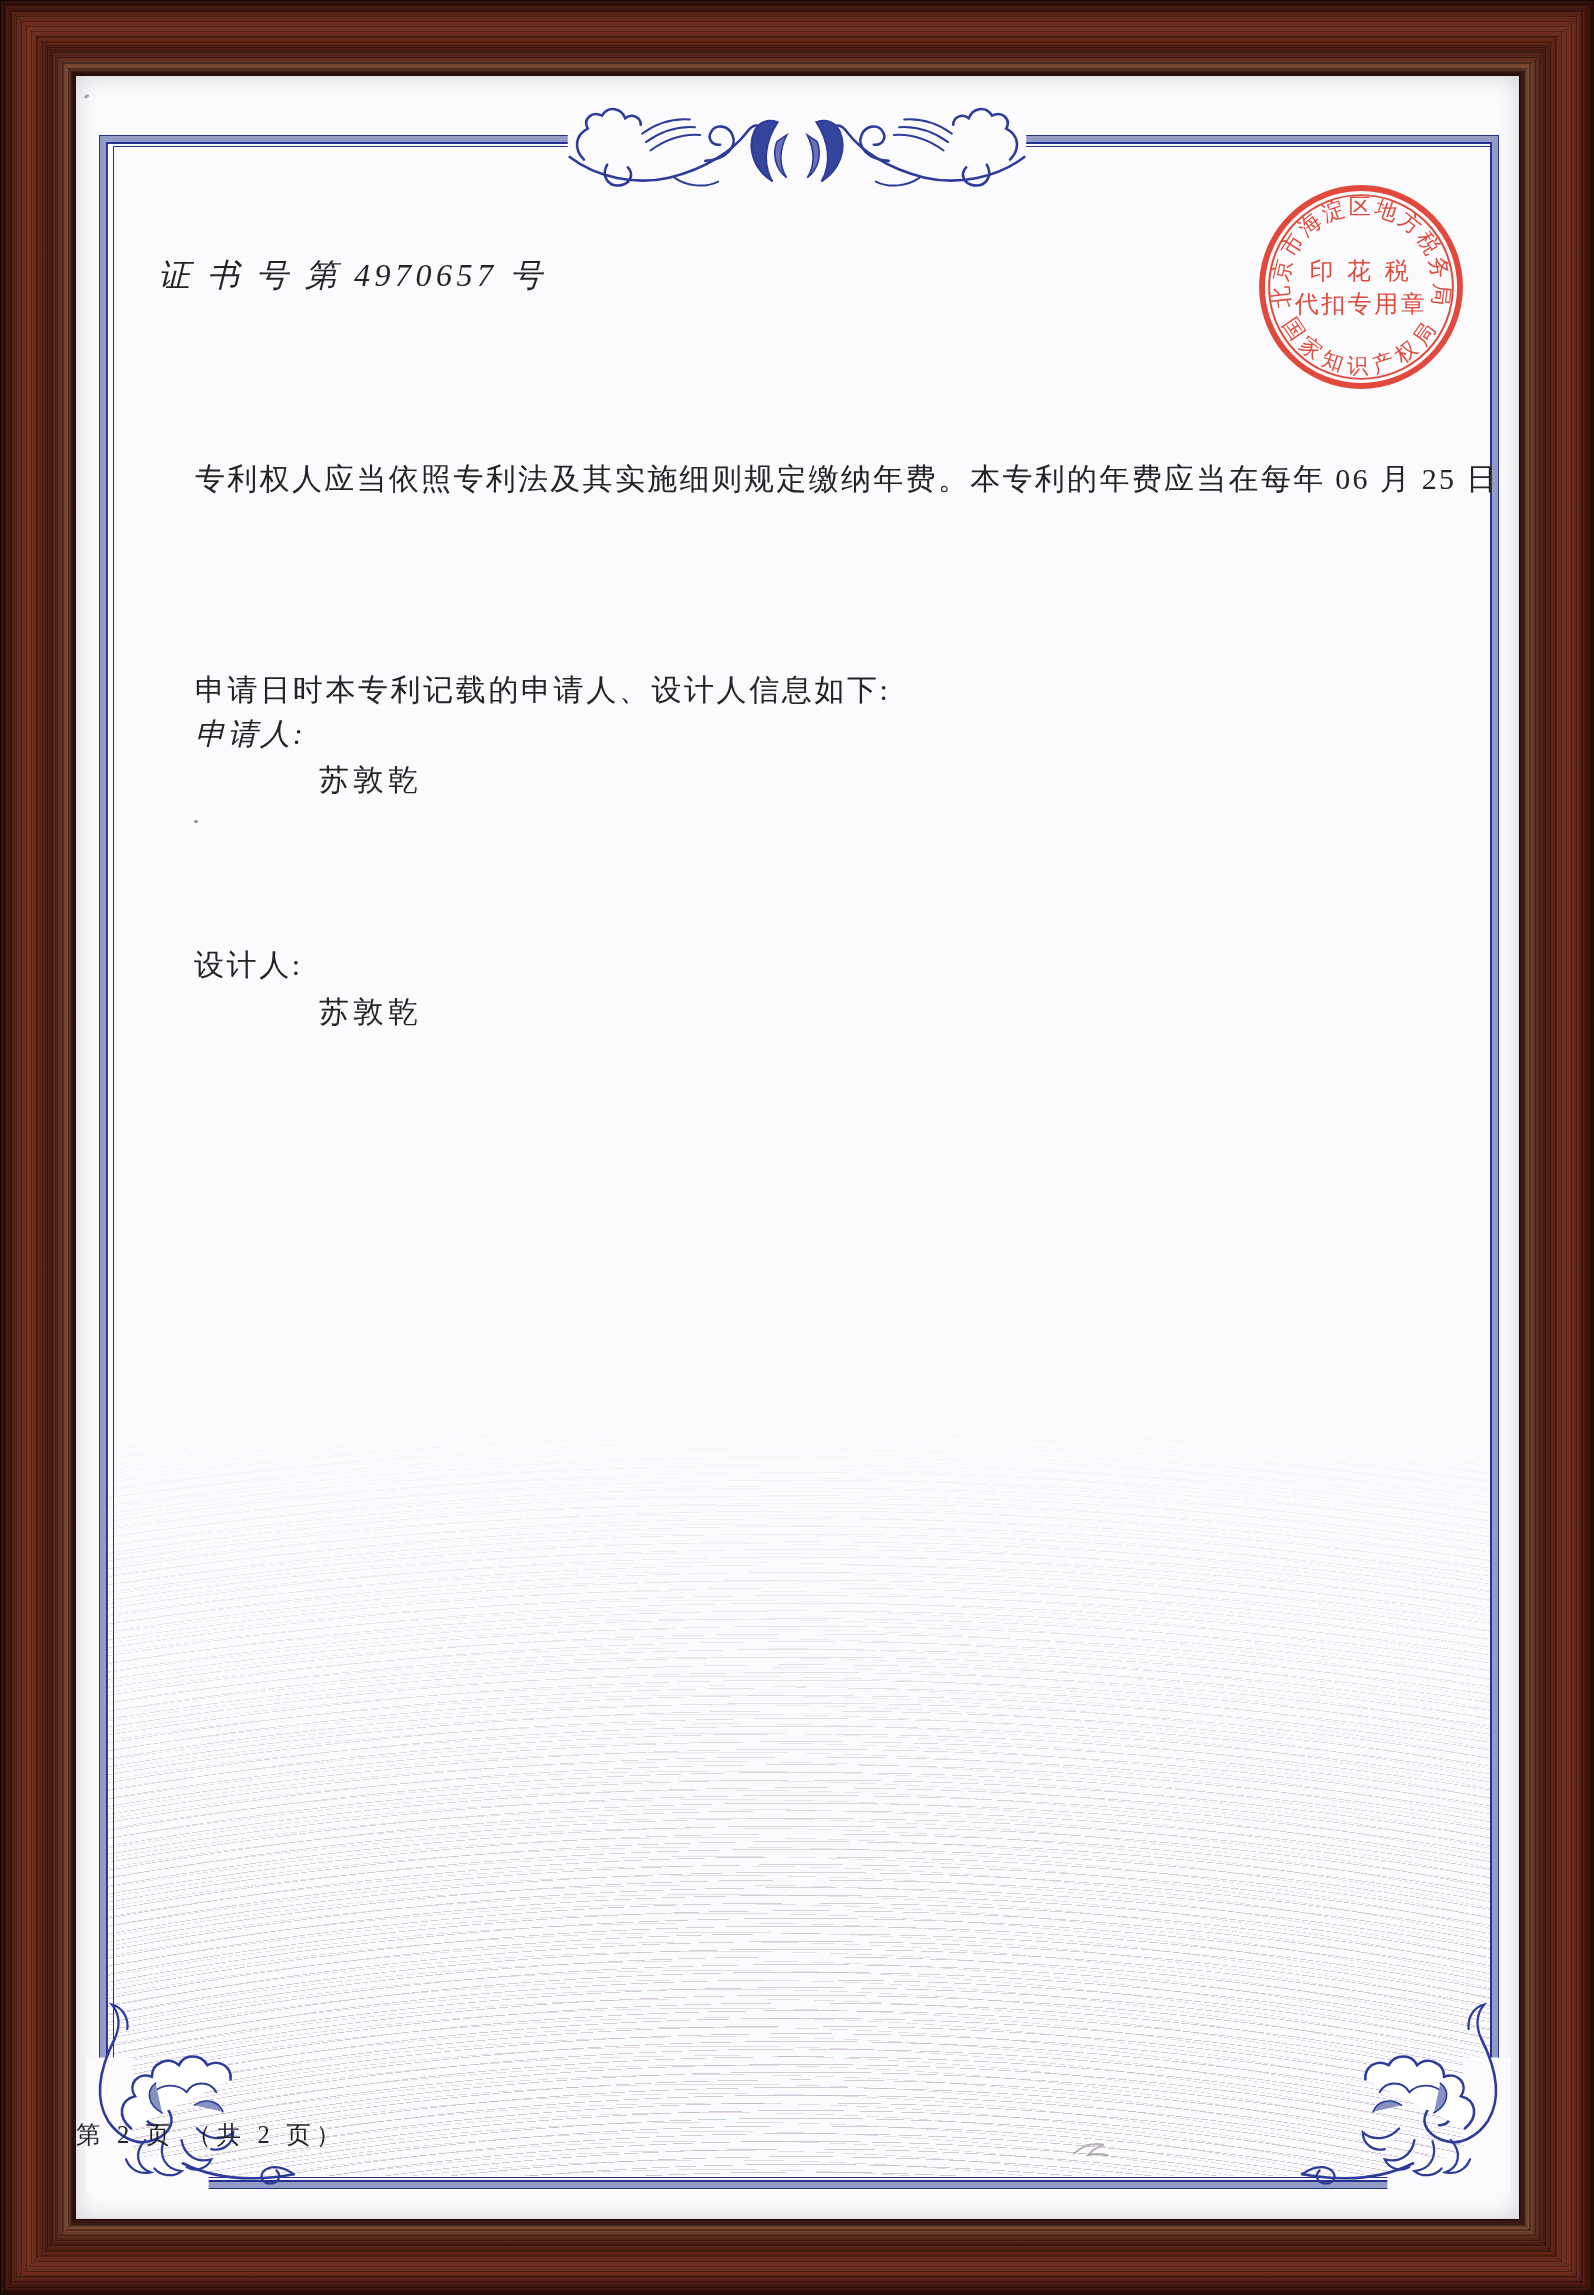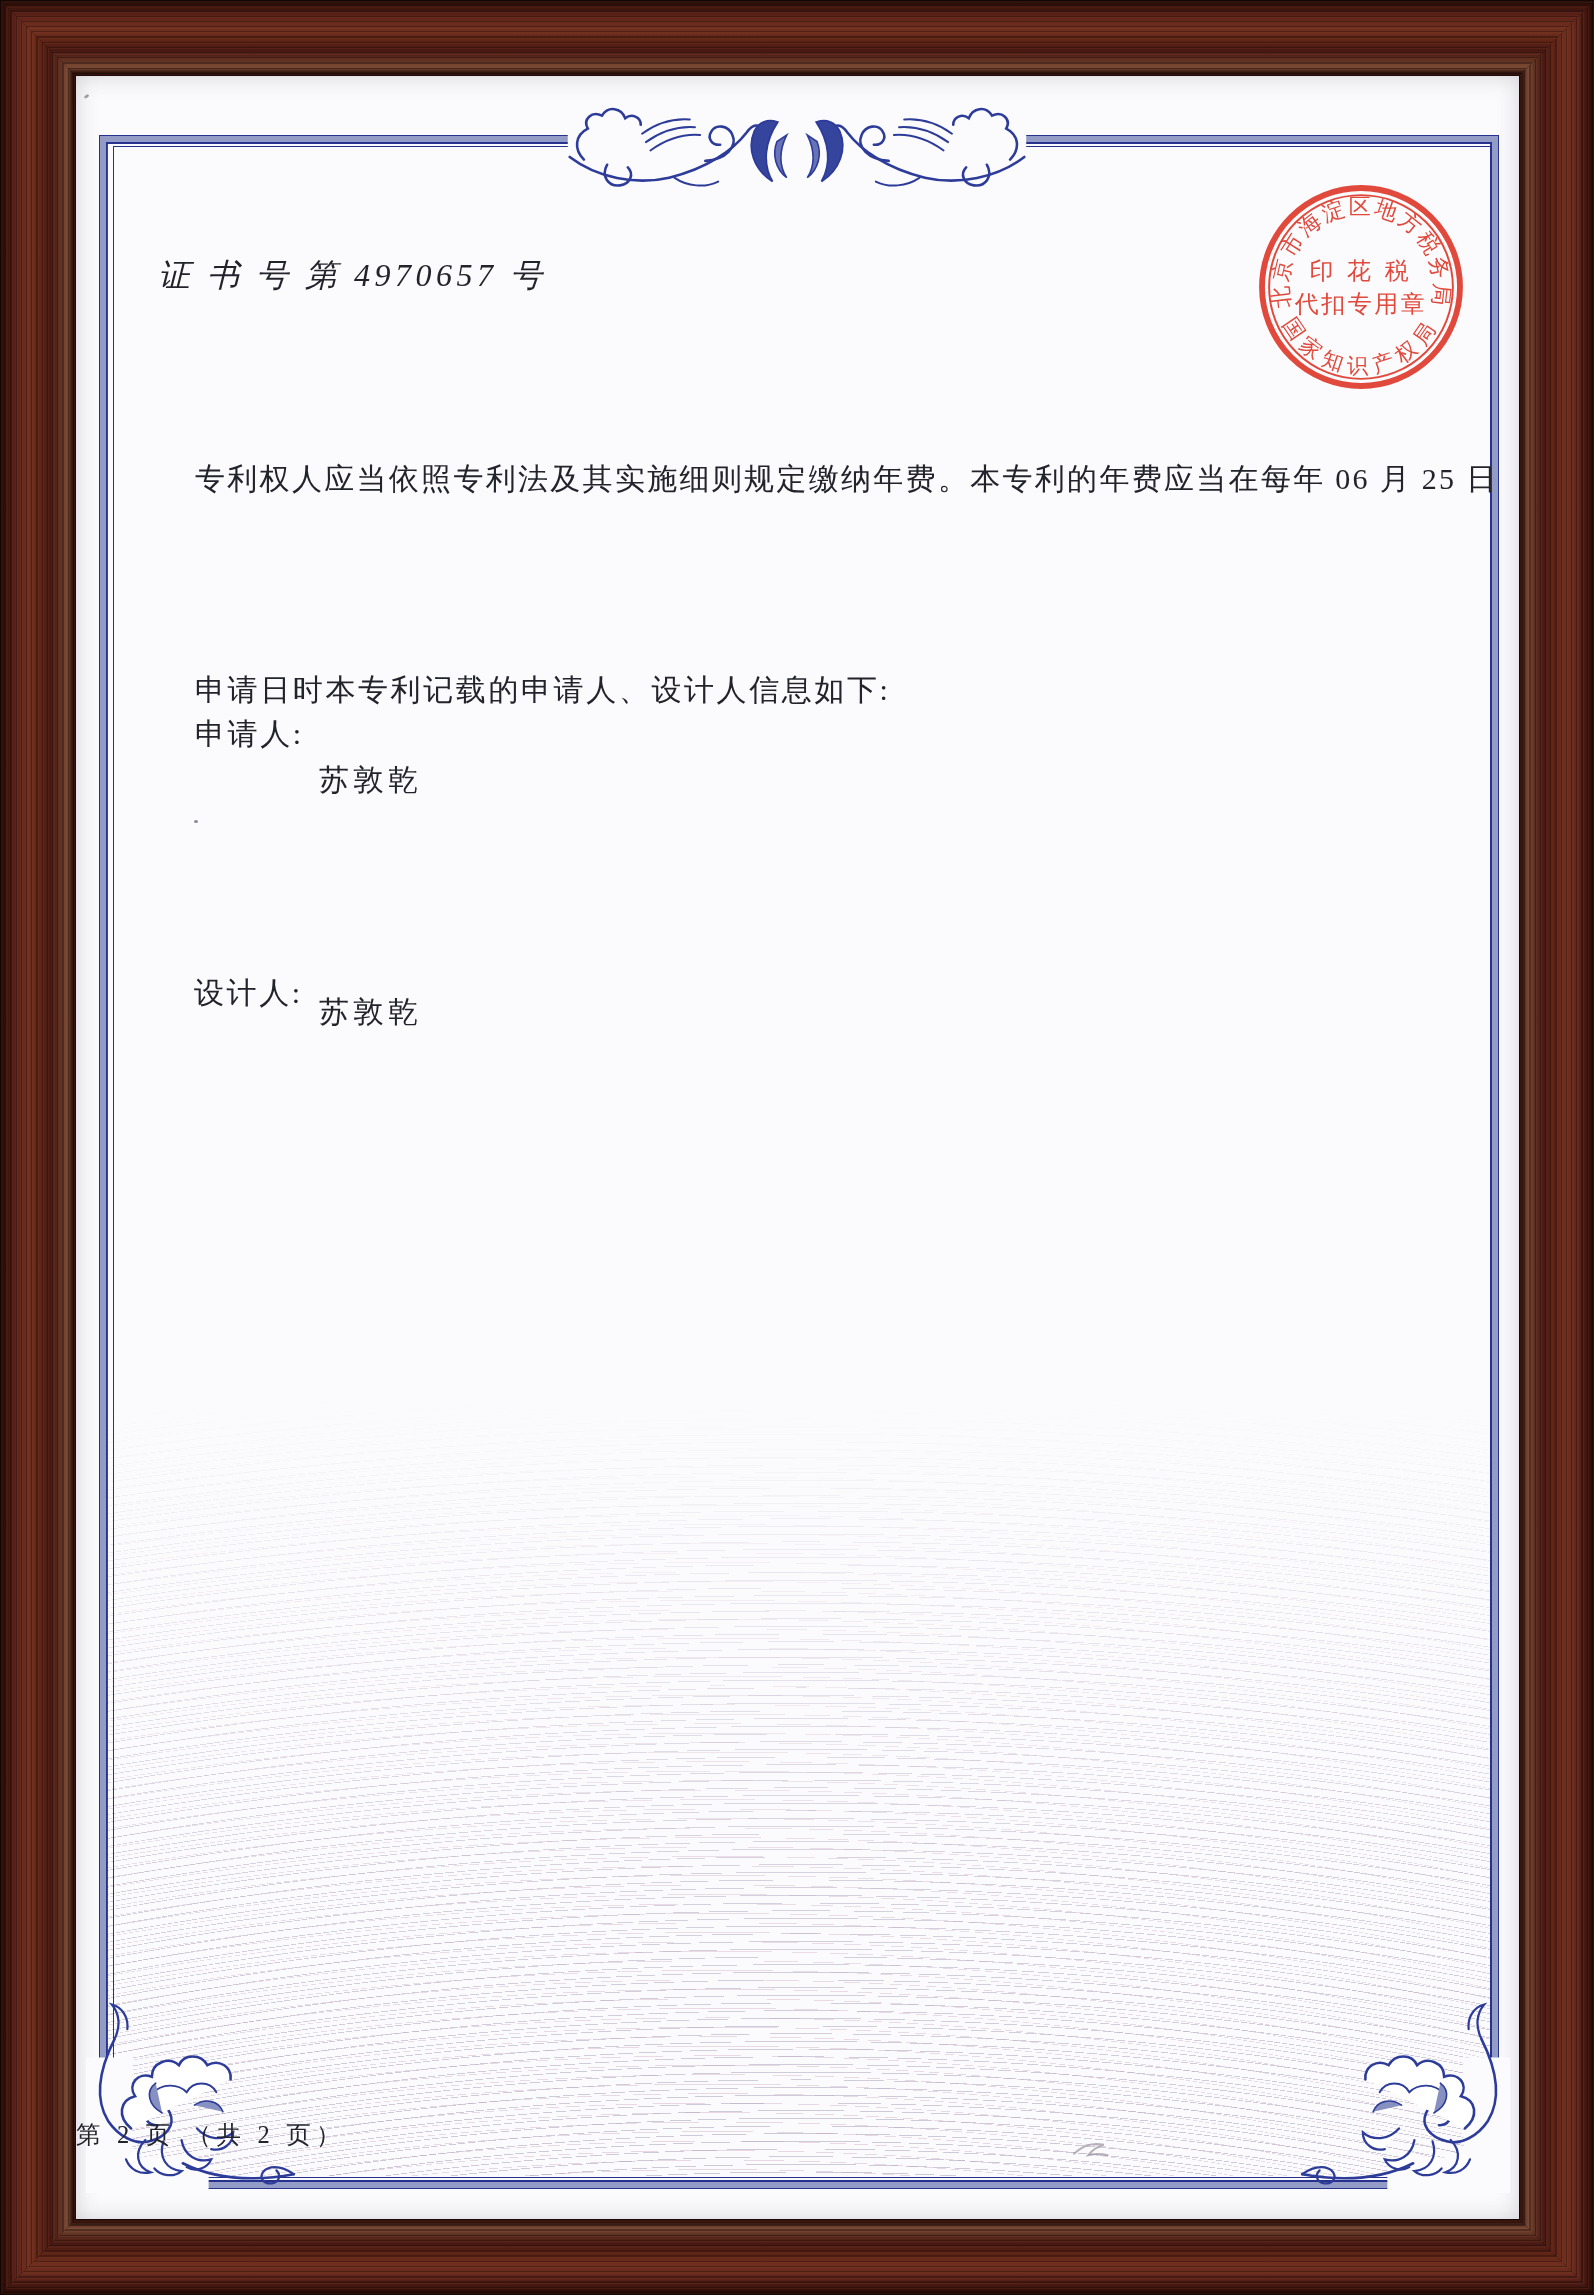--- a/index.html
+++ b/index.html
@@ -67,23 +67,23 @@
     mix-blend-mode:multiply;}
   .stamp text{fill:var(--red);font-family:"Liberation Serif","DejaVu Serif",serif;}
 
   
   .txt{position:absolute;white-space:nowrap;line-height:1;letter-spacing:2.3px;
     font-size:30px;color:var(--ink);}
   .cert-no{left:82px;top:183px;font-size:32px;letter-spacing:4.5px;font-style:italic;}
   .body1a{left:119px;top:388px;}
   .body1b{left:54px;top:455px;}
   .intro{left:119px;top:599px;letter-spacing:2.6px;}
-  .app-label{left:119px;top:643px;letter-spacing:2.6px;}
+  .app-label{left:119px;top:643px;letter-spacing:2.6px;font-style:italic;}
   .app-name{left:243px;top:689px;letter-spacing:4.5px;}
-  .des-label{left:118px;top:874px;letter-spacing:2.6px;margin-top:28px;}
+  .des-label{left:118px;top:874px;letter-spacing:2.6px;}
   .des-name{left:243px;top:921px;letter-spacing:4.5px;}
   .footer{left:0;width:1264px;top:2047px;text-align:left;font-size:24.5px;letter-spacing:5.2px;white-space:nowrap;}
 
   
   .speck{position:absolute;background:#6a6672;border-radius:50%;opacity:.75;}
   .speck.s1{left:118px;top:744px;width:3.9px;height:3.2px;}
   .speck.s2{left:7.7px;top:19px;width:4.5px;height:2.6px;transform:rotate(-30deg);opacity:.6;}
   .scribble{position:absolute;left:994px;top:2061px;width:52px;height:26px;opacity:.7;}
 </style>
 </head>

